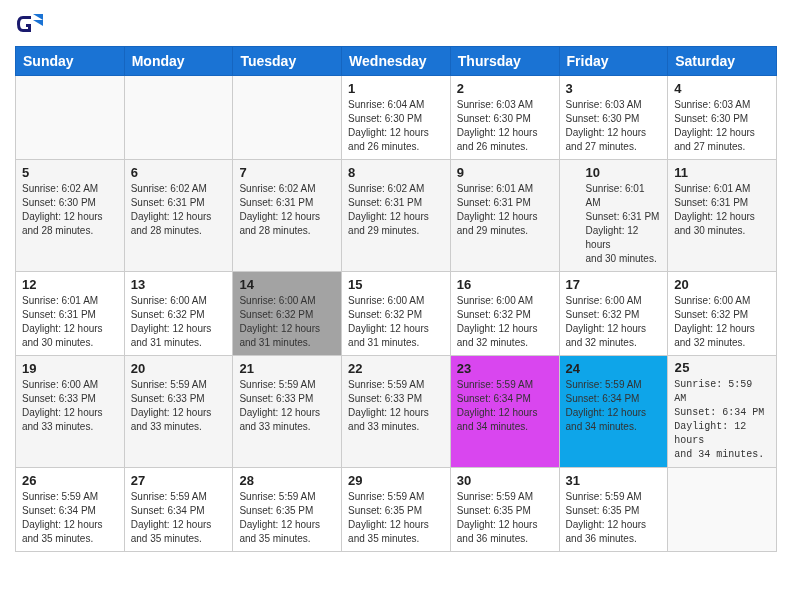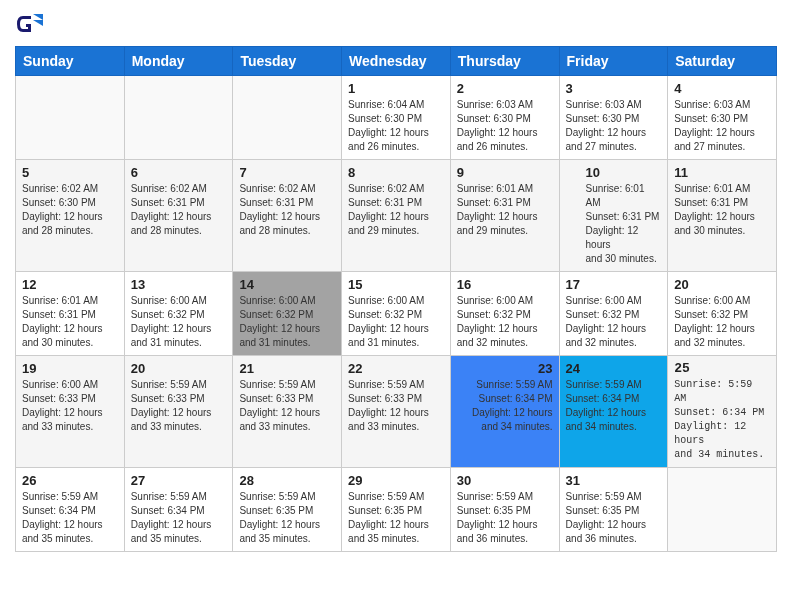--- a/index.html
+++ b/index.html
@@ -227,21 +227,21 @@
             <div class="day-info">Sunrise: 5:59 AM<br>Sunset: 6:33 PM<br>Daylight: 12 hours<br>and 33 minutes.</div>
           </td>
           <td style="background: rgb(245, 245, 245);">
             <div class="day-number">21</div>
             <div class="day-info">Sunrise: 5:59 AM<br>Sunset: 6:33 PM<br>Daylight: 12 hours<br>and 33 minutes.</div>
           </td>
           <td style="background: rgb(245, 245, 245);">
             <div class="day-number">22</div>
             <div class="day-info">Sunrise: 5:59 AM<br>Sunset: 6:33 PM<br>Daylight: 12 hours<br>and 33 minutes.</div>
           </td>
-          <td style="background: #3b82f6; text-align: right;">
+          <td style="background: #d946ef;">
             <div class="day-number">23</div>
             <div class="day-info">Sunrise: 5:59 AM<br>Sunset: 6:34 PM<br>Daylight: 12 hours<br>and 34 minutes.</div>
           </td>
           <td style="background: #0ea5e9;">
             <div class="day-number">24</div>
             <div class="day-info">Sunrise: 5:59 AM<br>Sunset: 6:34 PM<br>Daylight: 12 hours<br>and 34 minutes.</div>
           </td>
           <td style="background: rgb(245, 245, 245); font-family: Liberation Mono, monospace;">
             <div class="day-number">25</div>
             <div class="day-info">Sunrise: 5:59 AM<br>Sunset: 6:34 PM<br>Daylight: 12 hours<br>and 34 minutes.</div>

